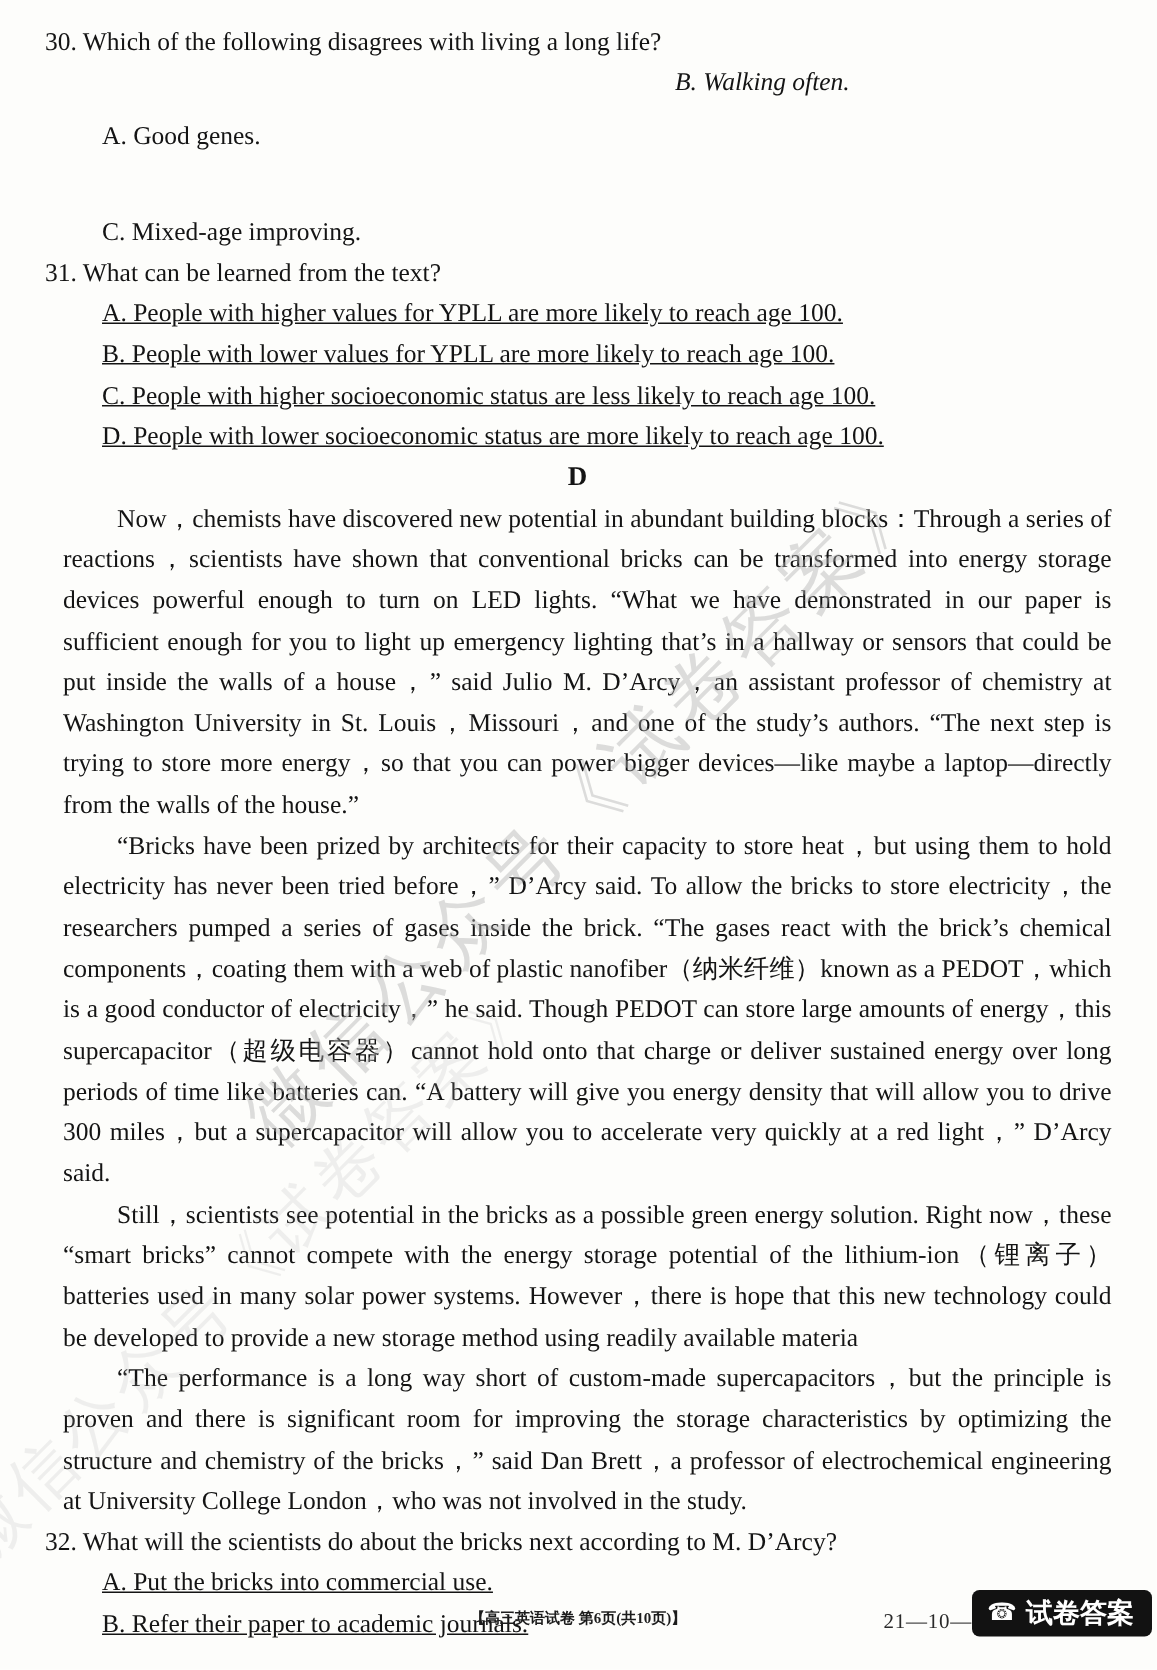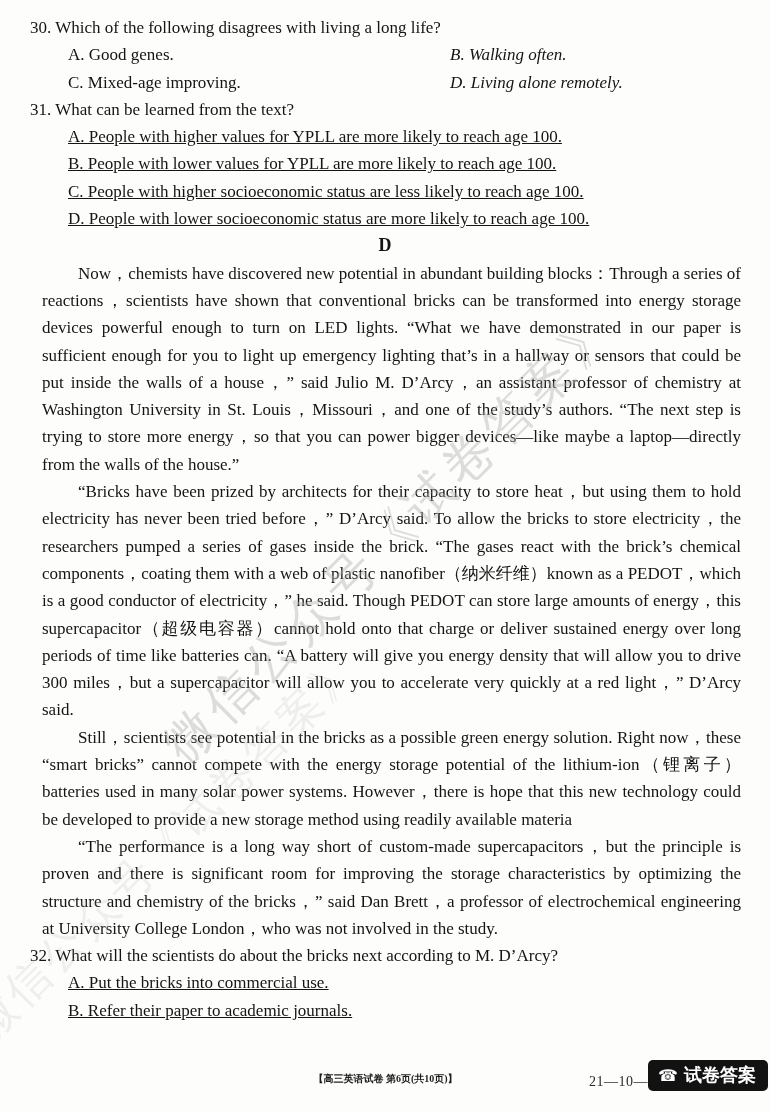--- a/index.html
+++ b/index.html
@@ -17,21 +17,21 @@
   }
   .content {
     position:absolute;
     left:30px; right:30px; top:14px;
     font-size:17px;
     line-height:27.3px;
     z-index:2;
   }
   .q-prompt { text-align:left; }
   .opt-row { display:flex; padding-left:38px; }
-  .opt-col1 { width:382px; flex:none; }
+  .opt-col1 { width:382px; flex:none;margin-top:36px; }
   .opt-col2 { flex:1;font-style:italic; }
   .opt-line { padding-left:38px;text-decoration:underline; }
   .section-label {
     text-align:center;
     font-weight:bold;
     font-size:18px;
     letter-spacing:1px;
   }
   .para {
     text-align:justify;
@@ -104,21 +104,20 @@
   <div class="content">
 
     <div>
       <div class="q-prompt">30. Which of the following disagrees with living a long life?</div>
       <div class="opt-row">
         <span class="opt-col1">A. Good genes.</span>
         <span class="opt-col2">B. Walking often.</span>
       </div>
       <div class="opt-row">
         <span class="opt-col1">C. Mixed-age improving.</span>
-        <span class="opt-col2">D. Living alone remotely.</span>
       </div>
     </div>
 
     <div>
       <div class="q-prompt">31. What can be learned from the text?</div>
       <div class="opt-line">A. People with higher values for YPLL are more likely to reach age 100.</div>
       <div class="opt-line">B. People with lower values for YPLL are more likely to reach age 100.</div>
       <div class="opt-line">C. People with higher socioeconomic status are less likely to reach age 100.</div>
       <div class="opt-line">D. People with lower socioeconomic status are more likely to reach age 100.</div>
     </div>

